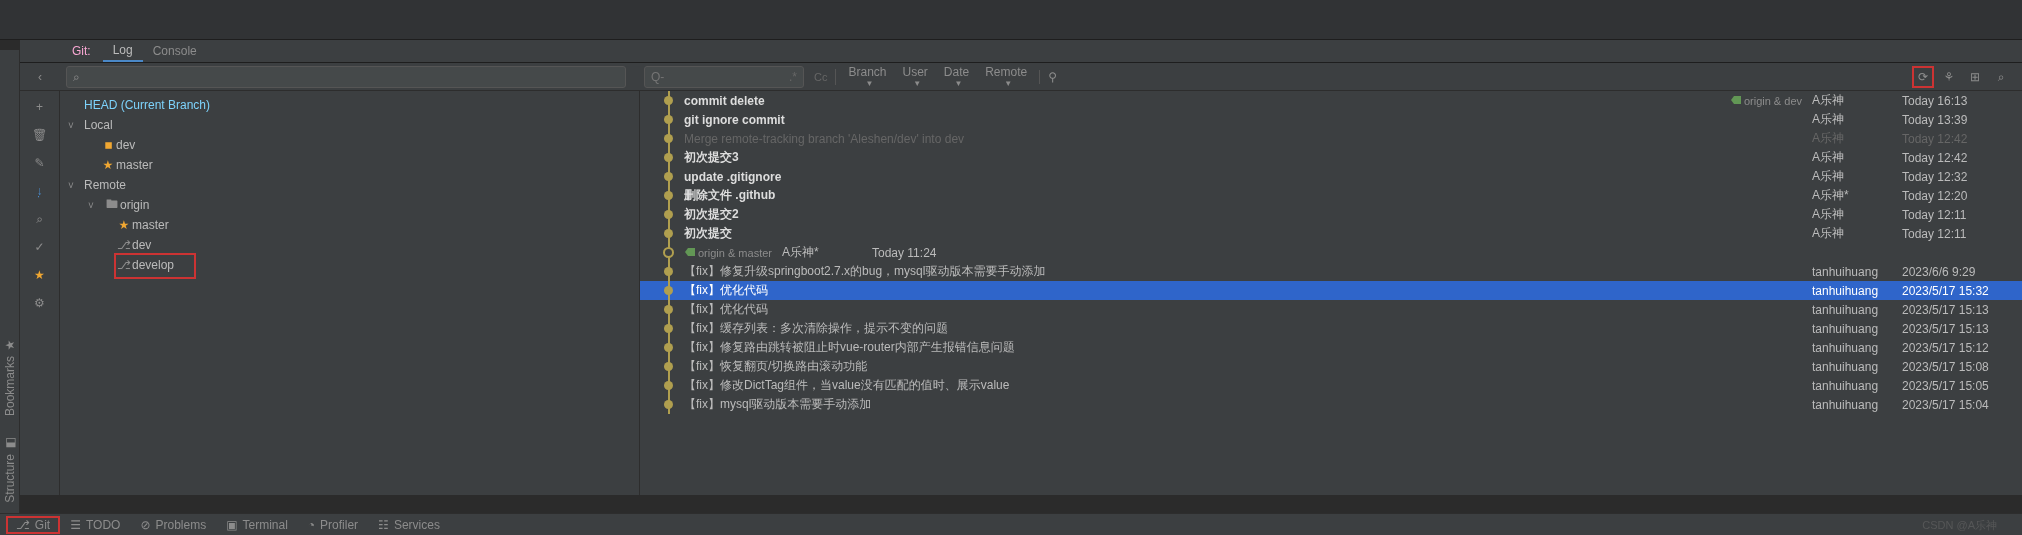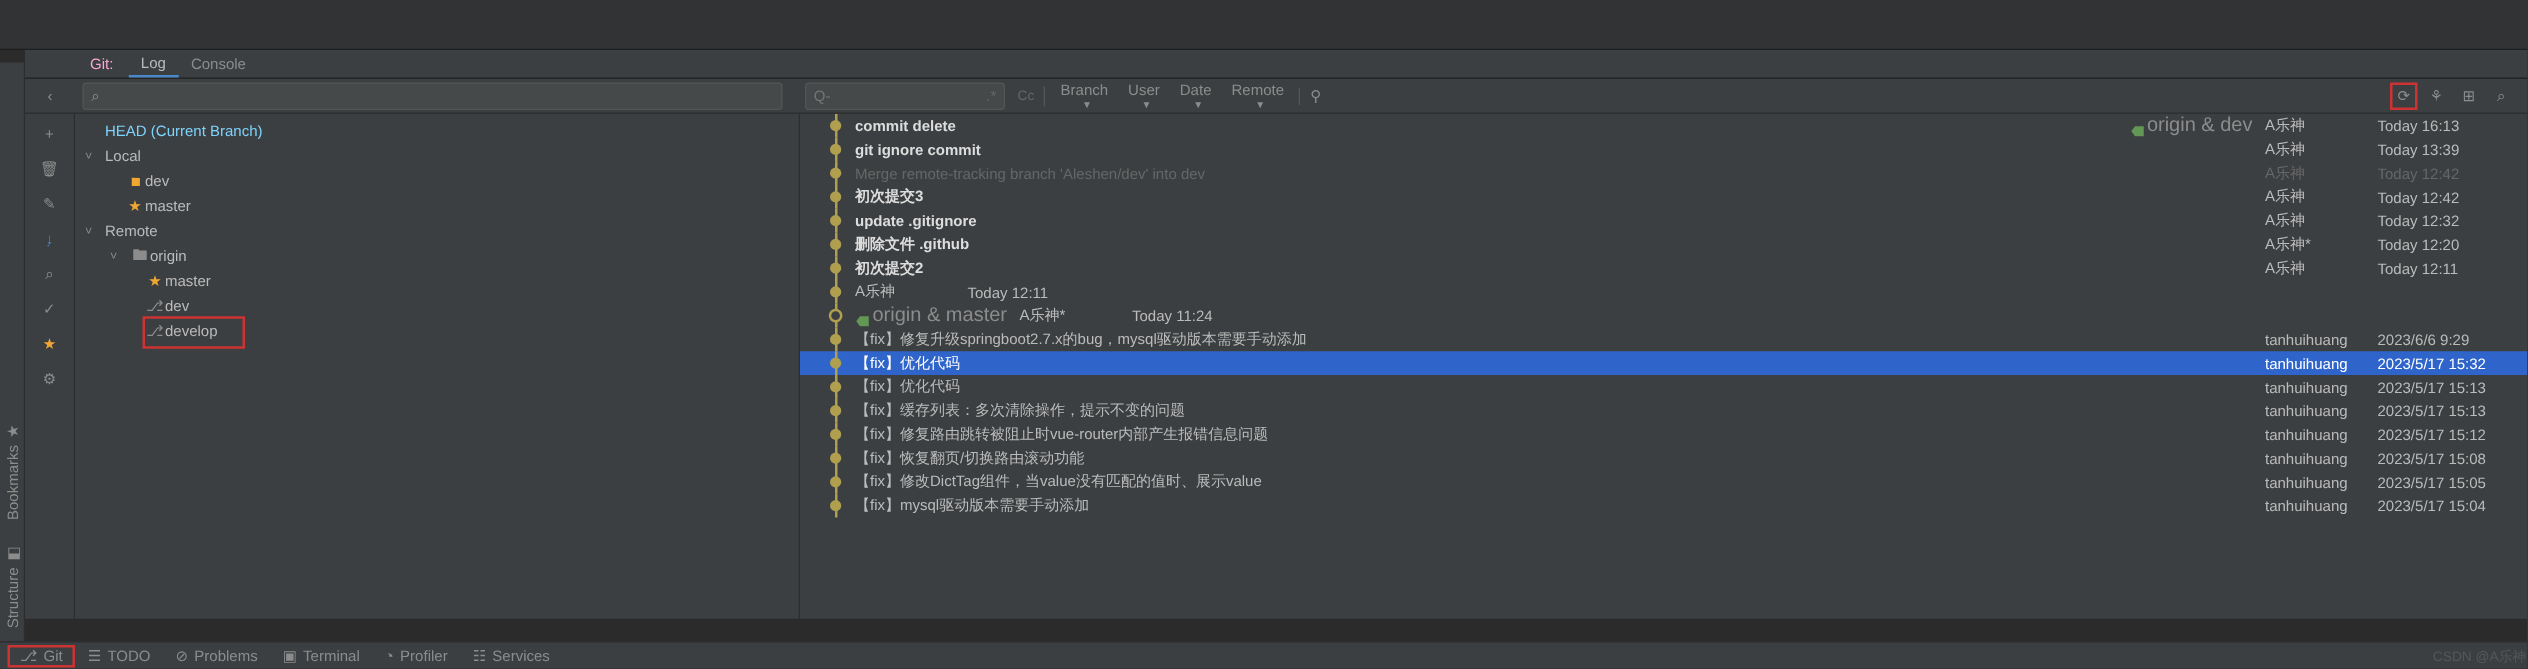--- a/index.html
+++ b/index.html
@@ -38,33 +38,33 @@
 .commit-row { display: flex; align-items: center; height: 19px; padding-left: 20px; color: #8c8c8c; position: relative; }
 .commit-row.normal { color: #bbbbbb; }
 .commit-row.selected { background: #2f65ca; color: #ffffff; }
 .commit-row.bold .msg { color: #dddddd; font-weight: bold; }
 .commit-row .graph { width: 24px; position: relative; height: 19px; flex-shrink: 0; }
 .commit-row .graph .line { position: absolute; left: 8px; top: 0; bottom: 0; width: 2px; background: #b09f4f; }
 .commit-row .graph .dot { position: absolute; left: 4px; top: 5px; width: 9px; height: 9px; border-radius: 50%; background: #b09f4f; }
 .commit-row .graph .ring { position: absolute; left: 3px; top: 4px; width: 11px; height: 11px; border-radius: 50%; border: 2px solid #b09f4f; background: #3c3f41; }
 .commit-row .msg { flex: 1; white-space: nowrap; overflow: hidden; text-overflow: ellipsis; }
 .commit-row .tags { display: flex; align-items: center; margin-right: 10px; }
-.commit-row .tag { display: flex; align-items: flex-end; font-size: 16px; color: #8c8c8c; }
+.commit-row .tag { display: flex; align-items: flex-start; font-size: 11px; color: #8c8c8c; }
 .commit-row .tag svg { margin-right: 2px; }
 .commit-row .author { width: 90px; color: inherit; }
 .commit-row .date { width: 120px; color: inherit; }
 .commit-row.selected .author, .commit-row.selected .date { color: #ffffff; }
 .status-bar { position: absolute; bottom: 0; left: 0; right: 0; height: 22px; background: #3c3f41; border-top: 1px solid #2d2d2d; display: flex; align-items: center; padding: 0 6px; }
 .status-bar .sb-item { display: flex; align-items: center; color: #8c8c8c; padding: 0 10px; cursor: pointer; }
 .status-bar .sb-item.highlight { border: 2px solid #cc3333; padding: 0 8px; }
 .status-bar .sb-item .ic { margin-right: 5px; display: flex; }
 .left-tabs { position: absolute; left: 0; top: 50px; bottom: 22px; width: 20px; display: flex; flex-direction: column-reverse; align-items: center; background: #3c3f41; border-right: 1px solid #2d2d2d; }
 .left-tabs .vt { writing-mode: vertical-rl; transform: rotate(180deg); color: #8c8c8c; padding: 10px 0; cursor: pointer; display: flex; align-items: center; }
 .left-tabs .vt .ic { margin-top: 4px; transform: rotate(90deg); }
-.watermark { position: absolute; right: 1px; bottom: 2px; color: #666; font-size: 11px; opacity: 0.6; pointer-events: none; }
+.watermark { position: absolute; right: 25px; bottom: 2px; color: #666; font-size: 11px; opacity: 0.6; pointer-events: none; }
 .cc { color: #666; font-size: 11px; padding: 0 4px; }
 </style>
 </head>
 <body>
 
 <div class="editor-area"></div>
 
 <div class="left-tabs">
   <div class="vt">
       <span>Structure</span>
@@ -240,20 +240,21 @@
           </div>
           <div class="msg">初次提交2</div>
           <div class="author">A乐神</div>
           <div class="date">Today 12:11</div>
         </div>
         <div class="commit-row bold normal">
           <div class="graph">
             <div class="line"></div>
             <div class="dot"></div>
           </div>
+          <div class="msg">初次提交</div>
           <div class="author">A乐神</div>
           <div class="date">Today 12:11</div>
         </div>
         <div class="commit-row bold normal">
           <div class="graph">
             <div class="line"></div>
             <div class="ring"></div>
           </div>
           <div class="tags">
             <span class="tag"><svg width="12" height="10">

